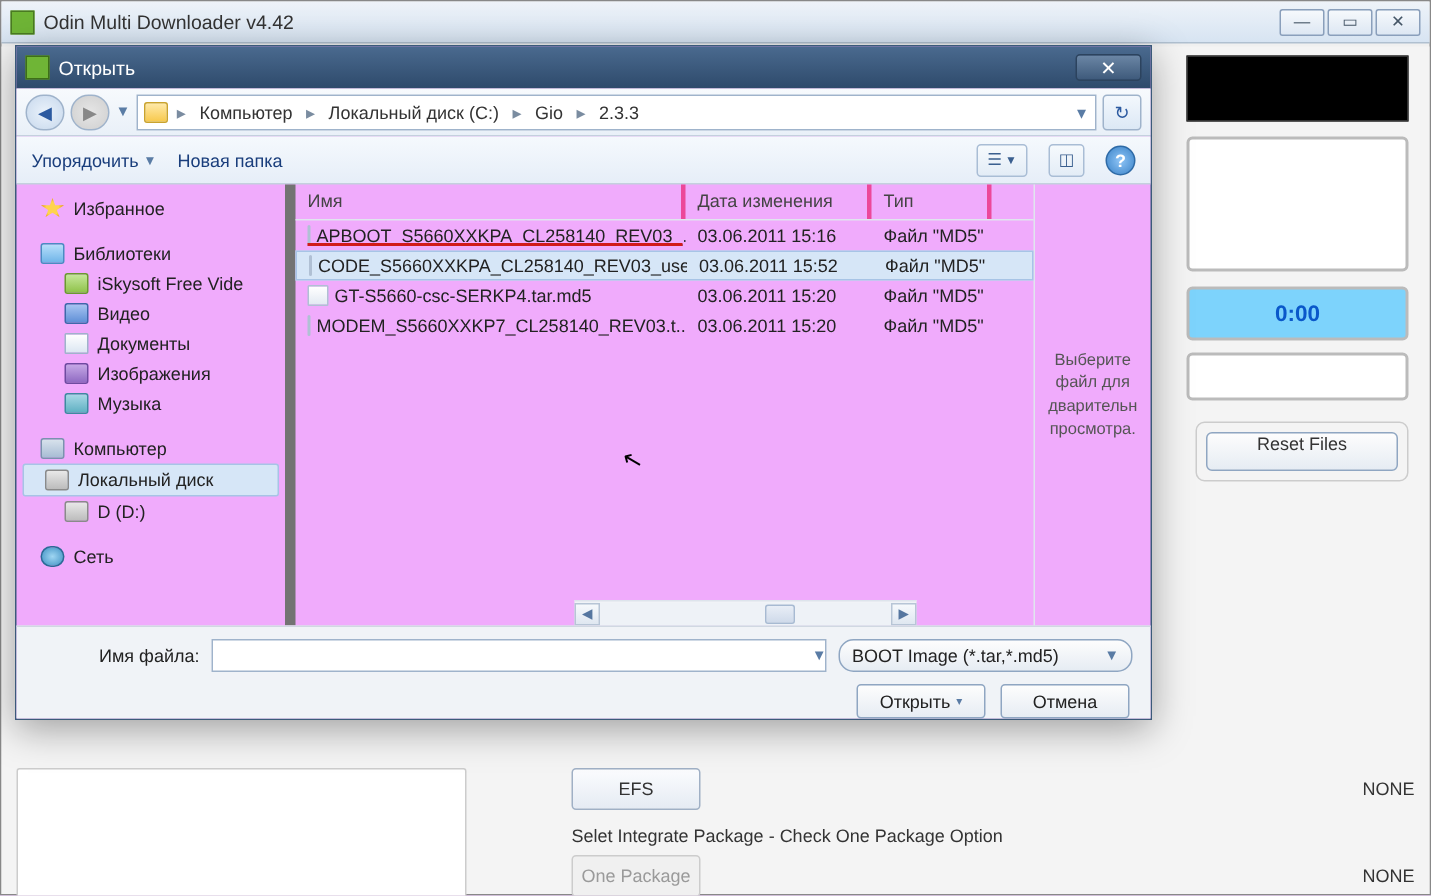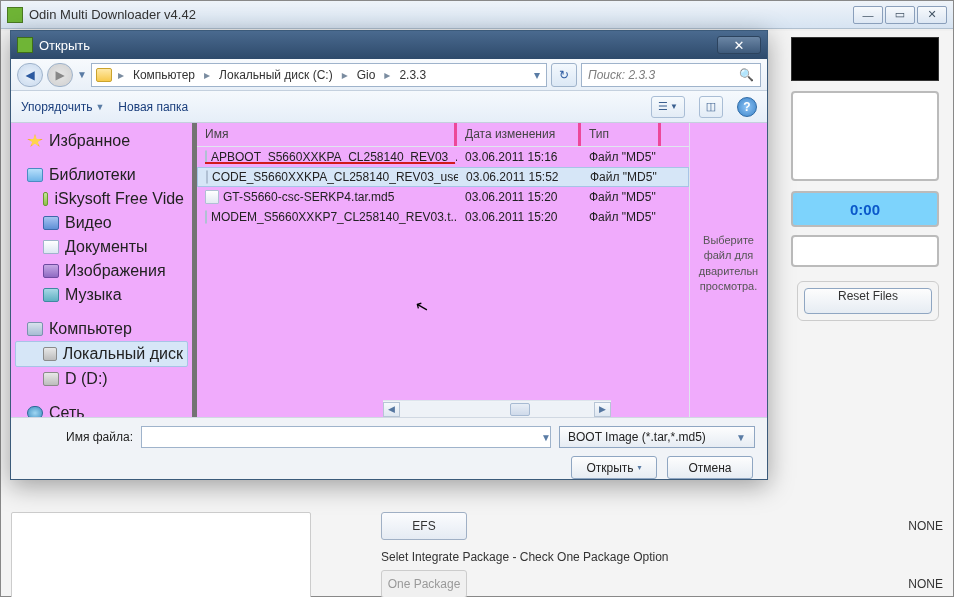--- a/index.html
+++ b/index.html
@@ -44,24 +44,24 @@
   .search-box { width:180px; height:24px; border:1px solid #9fb3cb; background:#fff; display:flex; align-items:center; padding:0 6px; font-size:12px; color:#7d7d7d; font-style:italic; }
   .search-glass { margin-left:auto; color:#5a7ca5; font-style:normal; }
 
   .dlg-toolbar { height:32px; background:linear-gradient(#f5f9fd,#e6eef8); border-bottom:1px solid #c4d0de; display:flex; align-items:center; padding:0 10px; gap:14px; font-size:12px; }
   .tb-item { color:#1a3e7c; display:flex; align-items:center; gap:3px; }
   .tb-spacer { flex:1; }
   .tb-iconbtn { width:34px; height:22px; border:1px solid #a9bdd5; background:linear-gradient(#f6fafd,#e3ecf6); border-radius:3px; display:flex; align-items:center; justify-content:center; gap:2px; color:#3a5f8f; font-size:11px; }
   .tb-help { width:20px; height:20px; border-radius:10px; background:radial-gradient(#8fc5f7,#3a82c7); color:#fff; display:flex; align-items:center; justify-content:center; font-size:12px; font-weight:bold; border:1px solid #2e6aa6; }
 
   .dlg-main { position:absolute; top:92px; left:0; right:0; bottom:62px; display:flex; }
-  .tree { width:186px; border-right:5px solid #737373; padding:6px 4px; font-size:16px; color:#222; overflow:hidden; }
+  .tree { width:186px; border-right:7px solid #737373; padding:6px 4px; font-size:12px; color:#222; overflow:hidden; }
   .tree-item { display:flex; align-items:center; gap:6px; padding:3px 4px 3px 12px; white-space:nowrap; }
   .tree-item.indent { padding-left:28px; }
-  .tree-item.sel { background:#d6e6f7; border:1px solid #a7c4e6; border-radius:2px; padding-left:27px; }
+  .tree-item.sel { background:#d6e6f7; border:1px solid #a7c4e6; border-radius:2px; padding-left:14px; }
   .ico { width:16px; height:14px; display:inline-block; }
   .ico-star { background: radial-gradient(circle,#ffd34e 40%,#e6a100 70%); clip-path: polygon(50% 0,61% 35%,98% 35%,68% 57%,79% 91%,50% 70%,21% 91%,32% 57%,2% 35%,39% 35%); }
   .ico-lib { background:linear-gradient(#b7dffb,#6fb4e8); border:1px solid #4a8cc2; border-radius:2px; }
   .ico-app { background:linear-gradient(#c6e79a,#8fc24a); border:1px solid #6a9a2f; border-radius:2px; }
   .ico-vid { background:linear-gradient(#a7c4f2,#5f8fd6); border:1px solid #3e68aa; border-radius:2px; }
   .ico-doc { background:linear-gradient(#fff,#dbe6f2); border:1px solid #9fb3cb; border-radius:1px; }
   .ico-img { background:linear-gradient(#c6a8e6,#8f6ac2); border:1px solid #6e4aa0; border-radius:2px; }
   .ico-mus { background:linear-gradient(#a8d8e6,#5fb0c2); border:1px solid #3e8aa0; border-radius:2px; }
   .ico-comp { background:linear-gradient(#d8e2ec,#a7bcd4); border:1px solid #7a92ae; border-radius:2px; }
   .ico-drive { background:linear-gradient(#e8e8e8,#bcbcbc); border:1px solid #8a8a8a; border-radius:2px; }
@@ -88,21 +88,21 @@
 
   .dlg-scroll { position:absolute; left:186px; right:78px; bottom:0; height:17px; background:#f0f3f7; border-top:1px solid #dde4ec; display:flex; align-items:center; }
   .sc-btn { width:17px; height:15px; background:linear-gradient(#f6f9fc,#dfe7f1); border:1px solid #b7c5d6; display:flex; align-items:center; justify-content:center; font-size:9px; color:#5576a0; }
   .sc-track { flex:1; height:15px; background:#eef2f7; position:relative; }
   .sc-thumb { position:absolute; left:110px; width:20px; height:13px; top:1px; background:linear-gradient(#e8eef6,#cfdaea); border:1px solid #a7bad2; border-radius:2px; }
 
   .dlg-bottom { position:absolute; left:0; right:0; bottom:0; height:62px; background:#f0f3f7; border-top:1px solid #d0d8e2; padding:8px 12px; }
   .fn-row { display:flex; align-items:center; gap:8px; margin-bottom:8px; }
   .fn-label { font-size:12px; color:#222; width:110px; text-align:right; }
   .fn-input { flex:1; height:22px; border:1px solid #9fb3cb; background:#fff; font-size:12px; padding:0 4px; }
-  .fn-type { width:196px; height:22px; border:1px solid #8fa6c2; background:linear-gradient(#fdfdfd,#e6ecf3); border-radius:0; font-size:12px; display:flex; align-items:center; padding:0 8px; justify-content:space-between; color:#222; }
+  .fn-type { width:196px; height:22px; border:1px solid #8fa6c2; background:linear-gradient(#fdfdfd,#e6ecf3); border-radius:10px; font-size:12px; display:flex; align-items:center; padding:0 8px; justify-content:space-between; color:#222; }
   .btn-row { display:flex; justify-content:flex-end; gap:10px; padding-right:2px; }
   .dlg-btn { width:86px; height:23px; border:1px solid #8fa6c2; background:linear-gradient(#fdfdfd,#e6ecf3); border-radius:3px; font-size:12px; display:flex; align-items:center; justify-content:center; color:#222; }
 
   .cursor { position:absolute; left:218px; top:174px; font-size:16px; color:#000; pointer-events:none; transform:rotate(-15deg); }
 </style>
 </head>
 <body>
 
 <div class="odin-window">
   <div class="odin-titlebar">
@@ -164,24 +164,20 @@
       <span class="addr-seg">Компьютер</span>
       <span class="addr-sep">▸</span>
       <span class="addr-seg">Локальный диск (C:)</span>
       <span class="addr-sep">▸</span>
       <span class="addr-seg">Gio</span>
       <span class="addr-sep">▸</span>
       <span class="addr-seg">2.3.3</span>
       <span class="addr-drop" style="margin-left:auto">▾</span>
     </div>
     <div class="refresh-btn">↻</div>
-    <div class="search-box">
-      <span>Поиск: 2.3.3</span>
-      <span class="search-glass">🔍</span>
-    </div>
   </div>
 
   <div class="dlg-toolbar">
     <div class="tb-item">
         <span>Упорядочить</span>
         <span style="font-size:9px;color:#5a7ca5">▼</span>
       </div>
     <div class="tb-item">
         <span>Новая папка</span>
       </div>

